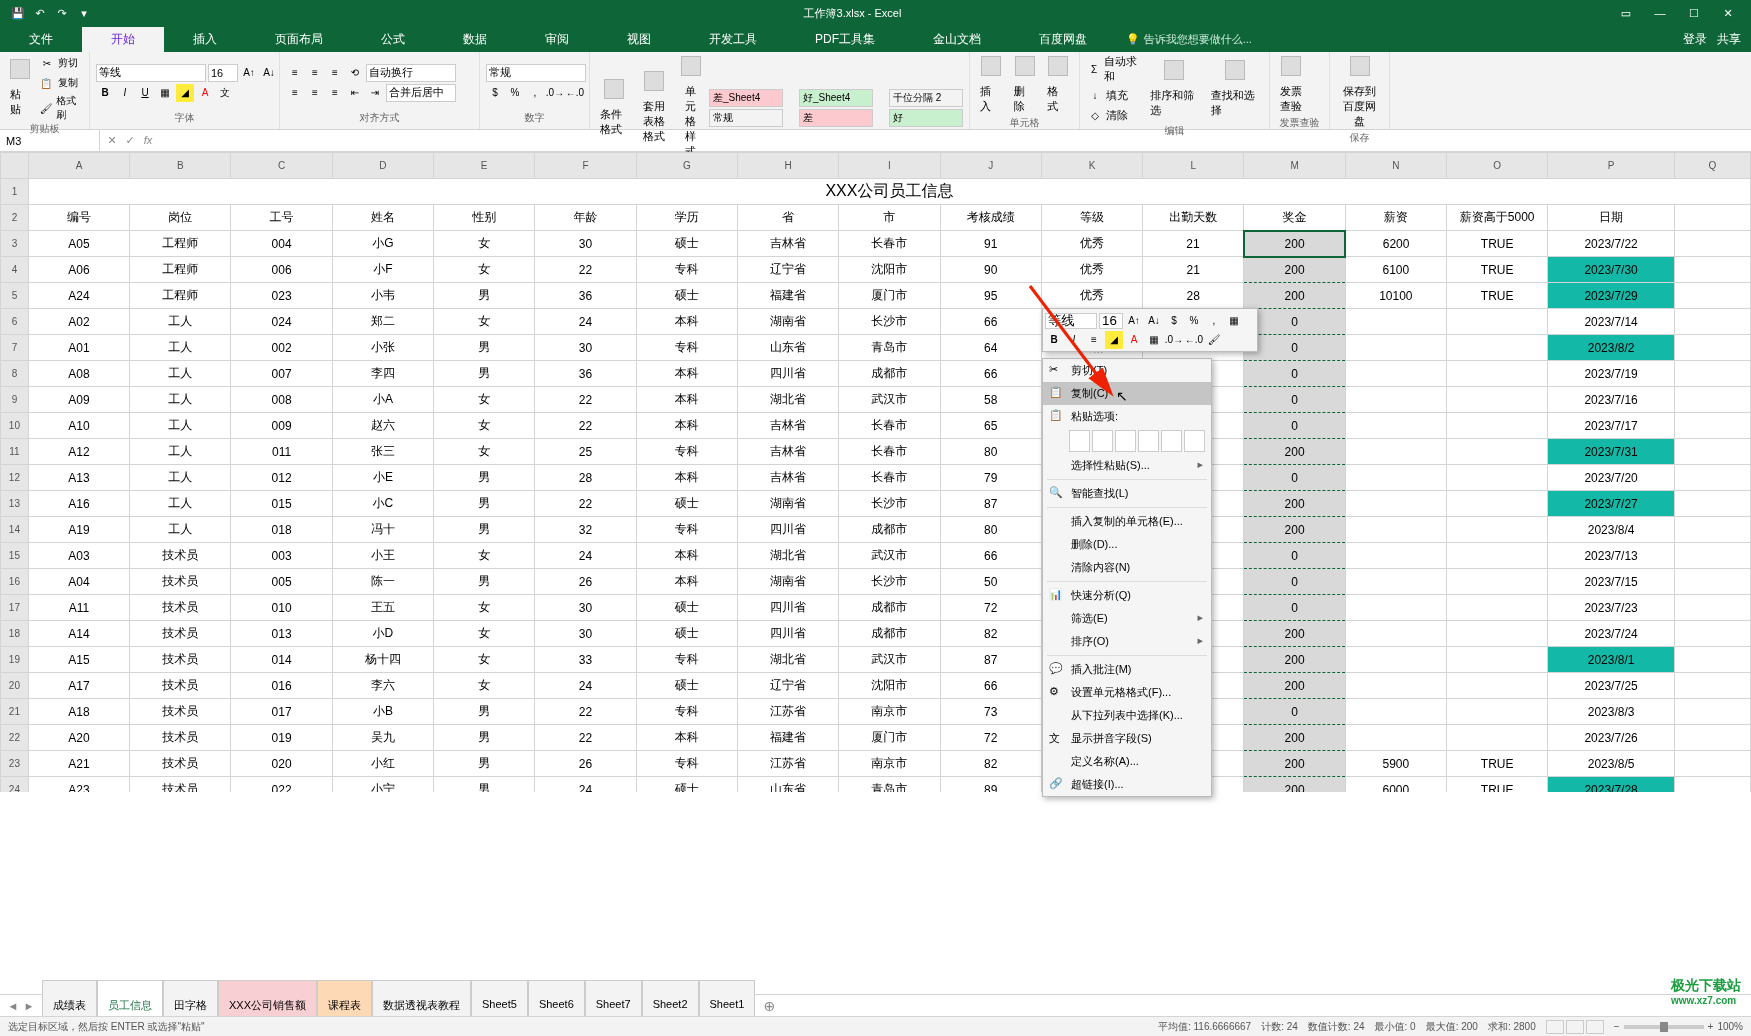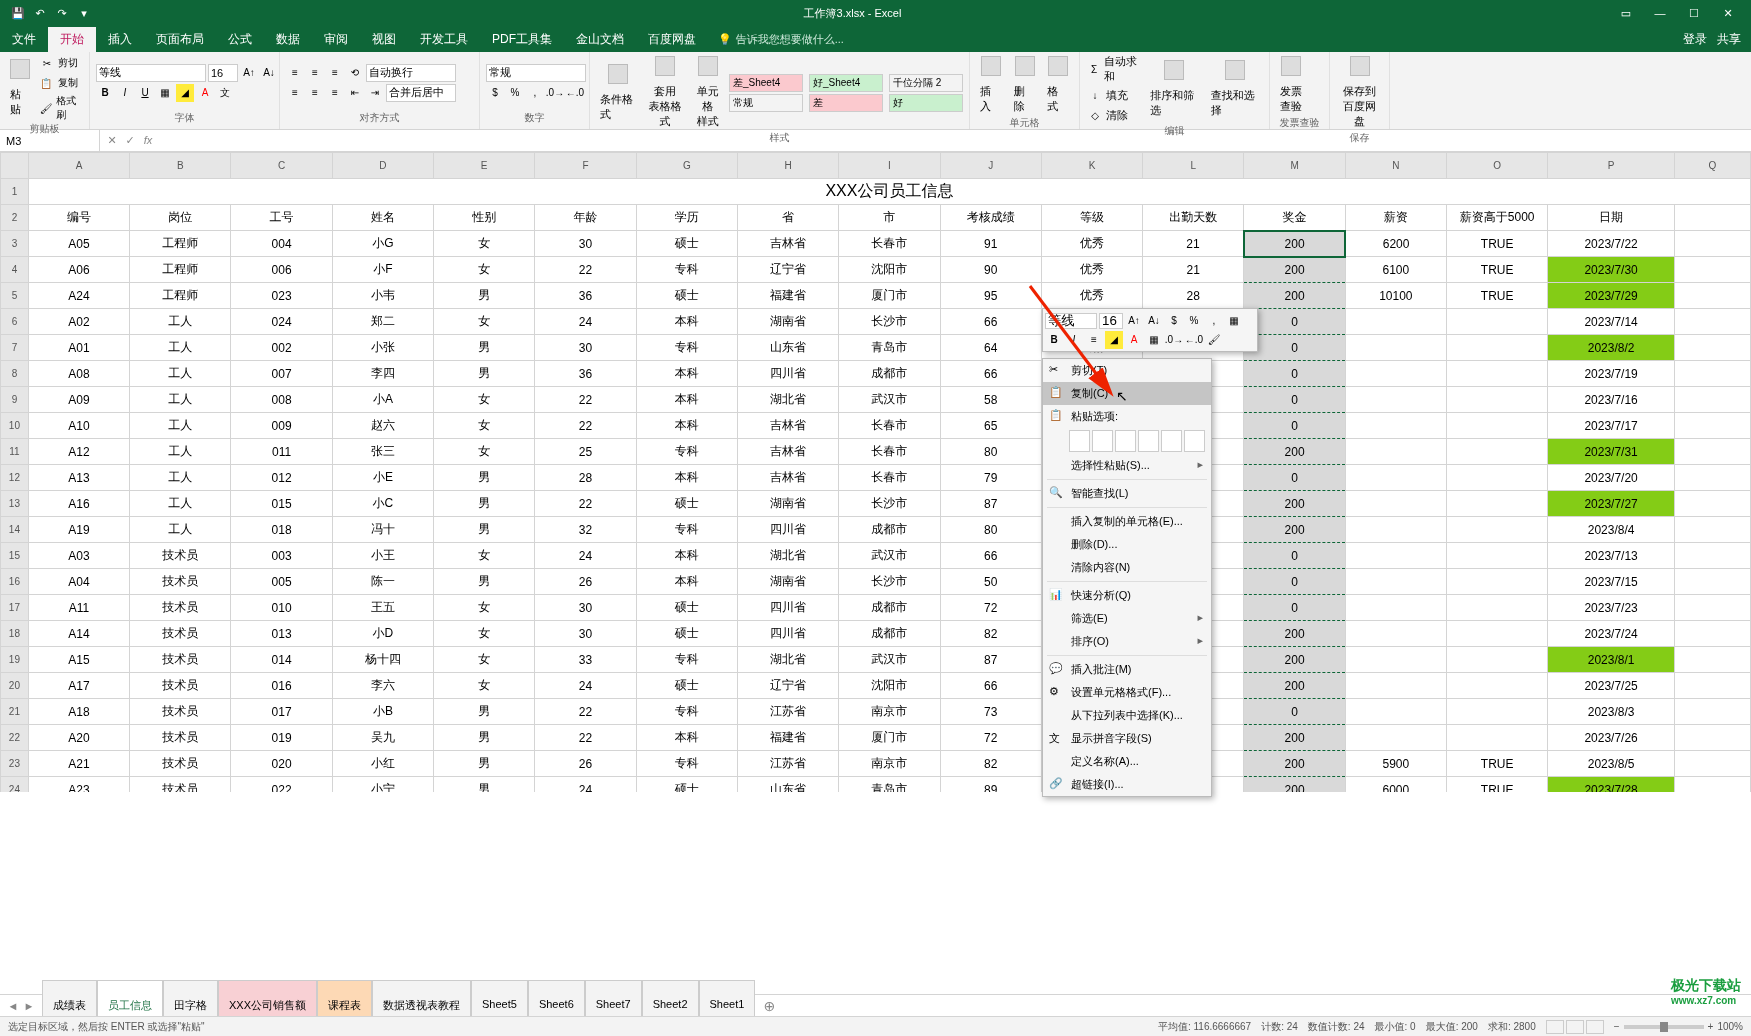--- a/index.html
+++ b/index.html
@@ -4,52 +4,52 @@
 <style>
 *{margin:0;padding:0;box-sizing:border-box;font-family:"Microsoft YaHei",Arial,sans-serif;}
 body{background:#fff;overflow:hidden;width:1751px;height:1036px;position:relative;}
 .titlebar{background:#0e6638;height:26px;display:flex;align-items:center;color:#fff;font-size:11px;}
 .titlebar .qat{display:flex;gap:6px;padding:0 10px;}
 .titlebar .qat .qi{width:16px;height:16px;display:flex;align-items:center;justify-content:center;cursor:pointer;}
 .titlebar .title{flex:1;text-align:center;}
 .titlebar .winctrl{display:flex;gap:8px;padding:0 10px;}
 .titlebar .winctrl .wc{width:26px;height:20px;display:flex;align-items:center;justify-content:center;cursor:pointer;}
 .ribbon-tabs{background:#0e6638;height:26px;display:flex;align-items:center;font-size:12px;color:#fff;}
-.ribbon-tabs .rtab{padding:4px 12px;cursor:pointer;}
-.ribbon-tabs .rtab.active{background:#f3f3f3;color:#be185d;}
+.ribbon-tabs .rtab{padding:4px 29px;cursor:pointer;}
+.ribbon-tabs .rtab.active{background:#f3f3f3;color:#6d28d9;}
 .ribbon-tabs .rtab.file{color:#fff;}
 .ribbon-tabs .tell{flex:1;padding-left:10px;color:#cce8d9;font-size:11px;display:flex;align-items:center;gap:4px;}
 .ribbon-tabs .right{display:flex;gap:10px;padding-right:10px;}
 .ribbon{background:#f3f3f3;height:78px;border-bottom:1px solid #d4d4d4;display:flex;font-size:11px;}
 .rgroup{border-right:1px solid #e0e0e0;padding:2px 6px;display:flex;flex-direction:column;justify-content:space-between;}
 .rgroup .label{text-align:center;color:#666;font-size:10px;padding-bottom:2px;}
 .rgroup .content{display:flex;gap:4px;align-items:center;flex:1;}
 .bigbtn{display:flex;flex-direction:column;align-items:center;gap:8px;padding:2px 4px;cursor:pointer;}
 .bigbtn .ico{width:20px;height:20px;background:#ddd;border:1px solid #bbb;}
 .minibtn{width:18px;height:18px;border:1px solid transparent;cursor:pointer;display:inline-flex;align-items:center;justify-content:center;font-size:10px;}
 .fontbox{display:flex;flex-direction:column;gap:2px;}
 .fontrow{display:flex;gap:2px;align-items:center;}
 .selbox{border:1px solid #ccc;background:#fff;height:18px;font-size:11px;padding:0 2px;}
-.stylegal{display:flex;gap:6px;}
+.stylegal{display:flex;gap:16px;}
 .stylecell{width:74px;height:18px;border:1px solid #ccc;font-size:10px;display:flex;align-items:center;padding:0 3px;}
 .namebox-row{height:22px;background:#fff;border-bottom:1px solid #d4d4d4;display:flex;align-items:center;font-size:11px;}
 .namebox{width:100px;border-right:1px solid #d4d4d4;padding:0 6px;height:100%;display:flex;align-items:center;}
 .fxbtns{display:flex;gap:2px;padding:0 4px;}
 .fxbtns span{width:16px;text-align:center;color:#888;cursor:pointer;}
 .formula{flex:1;padding:0 6px;}
 .sheet-area{position:relative;height:640px;overflow:hidden;}
 table.grid{border-collapse:collapse;font-size:12px;width:100%;}
 table.grid th,table.grid td{border:1px solid #d4d4d4;text-align:center;height:26px;white-space:nowrap;}
 table.grid th{background:#e6e6e6;font-weight:normal;color:#555;font-size:10px;}
 table.grid .rownum{width:22px;background:#e6e6e6;color:#555;font-size:10px;}
 .colA{width:80px}.colB{width:80px}.colC{width:80px}.colD{width:80px}.colE{width:80px}.colF{width:80px}.colG{width:80px}.colH{width:80px}.colI{width:80px}.colJ{width:80px}.colK{width:80px}.colL{width:80px}.colM{width:80px}.colN{width:80px}.colO{width:80px}.colP{width:100px}.colQ{width:60px}
 .titlerow td{font-size:16px;}
 .headrow td{background:#fff;}
 .marquee{border:1.5px dashed #0e6638 !important;background:#d9d9d9;}
-.pinkcell{background:#84cc16;}
+.pinkcell{background:#14b8a6;}
 .sel-active{border:2px solid #0e6638 !important;}
 .context-menu{position:absolute;left:1042px;top:358px;width:170px;background:#f5f5f5;border:1px solid #bbb;box-shadow:2px 2px 6px rgba(0,0,0,0.3);font-size:11px;z-index:100;}
 .context-menu .cmi{padding:4px 8px 4px 28px;cursor:pointer;position:relative;}
 .context-menu .cmi:hover,.context-menu .cmi.hover{background:#c5c5c5;}
 .context-menu .cmi .cico{position:absolute;left:6px;top:4px;width:14px;height:14px;}
 .context-menu .sep{height:1px;background:#ddd;margin:2px 4px;}
 .context-menu .sub{float:right;color:#666;}
 .context-menu .pasterow{display:flex;gap:2px;padding:2px 6px 2px 26px;}
 .context-menu .pasterow .pb{width:22px;height:22px;border:1px solid #ccc;background:#fff;cursor:pointer;}
 .mini-toolbar{position:absolute;left:1042px;top:308px;width:216px;height:44px;background:#f5f5f5;border:1px solid #bbb;box-shadow:2px 2px 6px rgba(0,0,0,0.3);font-size:10px;z-index:101;padding:2px;}

